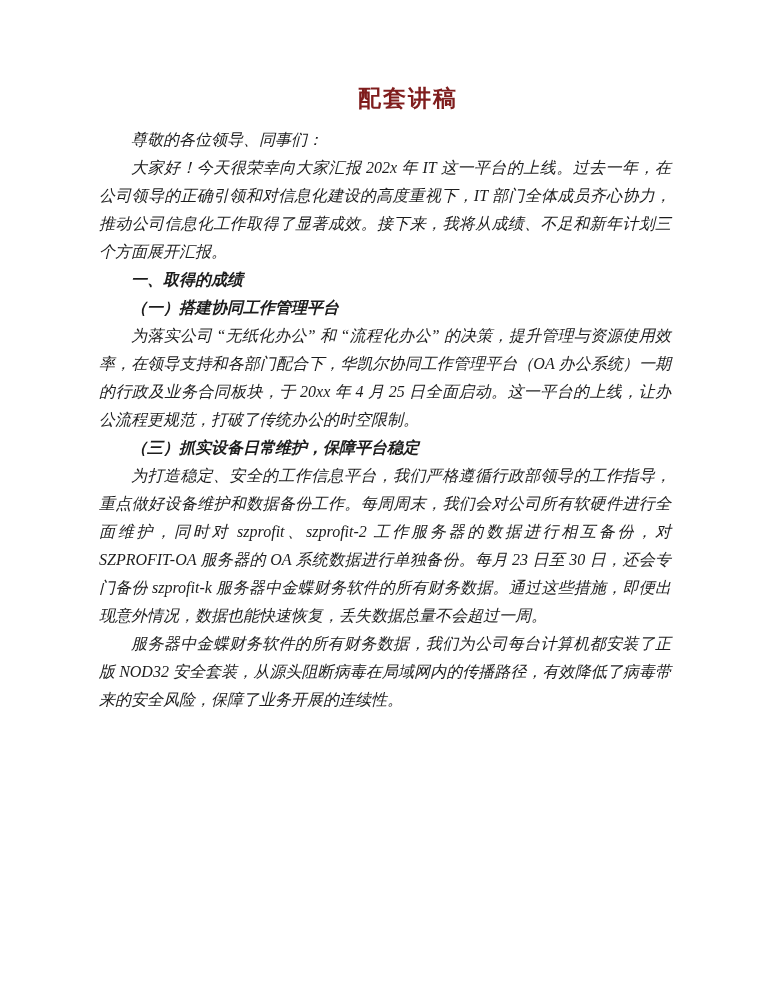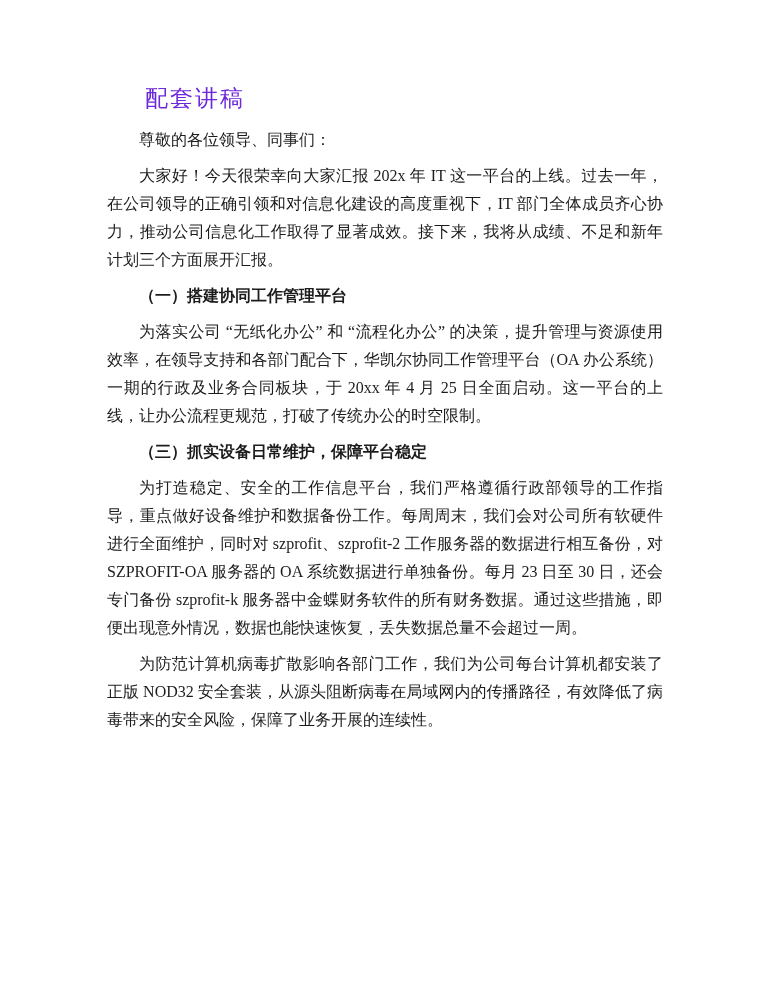--- a/index.html
+++ b/index.html
@@ -18,49 +18,52 @@
   .content {
     position: absolute;
     left: 99px;
     top: 84px;
     width: 572px;
   }
   .doc-title {
     margin: 0 0 12px 0;
     font-size: 23px;
     line-height: 30px;
-    font-weight: 400;
+    font-weight: 700;
+    text-align: center;
     
     text-indent: 46px;
     letter-spacing: 2px;
-    color: #6d28d9;
+    color: #7f1d1d;
   }
   .paragraphs p {
-    margin: 8px;
+    margin: 0;
     font-size: 16px;
     line-height: 28px;
     text-align: justify;
     text-indent: 32px; 
     color: #1c1c1c;
     word-break: break-word;
+    font-style: italic;
   }
   .paragraphs p.heading {
     font-weight: 700;
     text-align: left;
   }
 </style>
 </head>
 <body>
 
 <div class="page">
   <div class="content">
     <h1 class="doc-title">配套讲稿</h1>
     <div class="paragraphs">
         <p class="body">尊敬的各位领导、同事们：</p>
         <p class="body">大家好！今天很荣幸向大家汇报 202x 年 IT 这一平台的上线。过去一年，在公司领导的正确引领和对信息化建设的高度重视下，IT 部门全体成员齐心协力，推动公司信息化工作取得了显著成效。接下来，我将从成绩、不足和新年计划三个方面展开汇报。</p>
+        <p class="heading">一、取得的成绩</p>
         <p class="heading">（一）搭建协同工作管理平台</p>
         <p class="body">为落实公司 “无纸化办公” 和 “流程化办公” 的决策，提升管理与资源使用效率，在领导支持和各部门配合下，华凯尔协同工作管理平台（OA 办公系统）一期的行政及业务合同板块，于 20xx 年 4 月 25 日全面启动。这一平台的上线，让办公流程更规范，打破了传统办公的时空限制。</p>
         <p class="heading">（三）抓实设备日常维护，保障平台稳定</p>
         <p class="body">为打造稳定、安全的工作信息平台，我们严格遵循行政部领导的工作指导，重点做好设备维护和数据备份工作。每周周末，我们会对公司所有软硬件进行全面维护，同时对 szprofit、szprofit-2 工作服务器的数据进行相互备份，对 SZPROFIT-OA 服务器的 OA 系统数据进行单独备份。每月 23 日至 30 日，还会专门备份 szprofit-k 服务器中金蝶财务软件的所有财务数据。通过这些措施，即便出现意外情况，数据也能快速恢复，丢失数据总量不会超过一周。</p>
-        <p class="body">为防范计算机病毒扩散影响各部门工作，我们为公司每台计算机都安装了正版 NOD32 安全套装，从源头阻断病毒在局域网内的传播路径，有效降低了病毒带来的安全风险，保障了业务开展的连续性。</p>
+        <p class="body">服务器中金蝶财务软件的所有财务数据，我们为公司每台计算机都安装了正版 NOD32 安全套装，从源头阻断病毒在局域网内的传播路径，有效降低了病毒带来的安全风险，保障了业务开展的连续性。</p>
       </div>
   </div>
 </div>
 
 </body></html>

